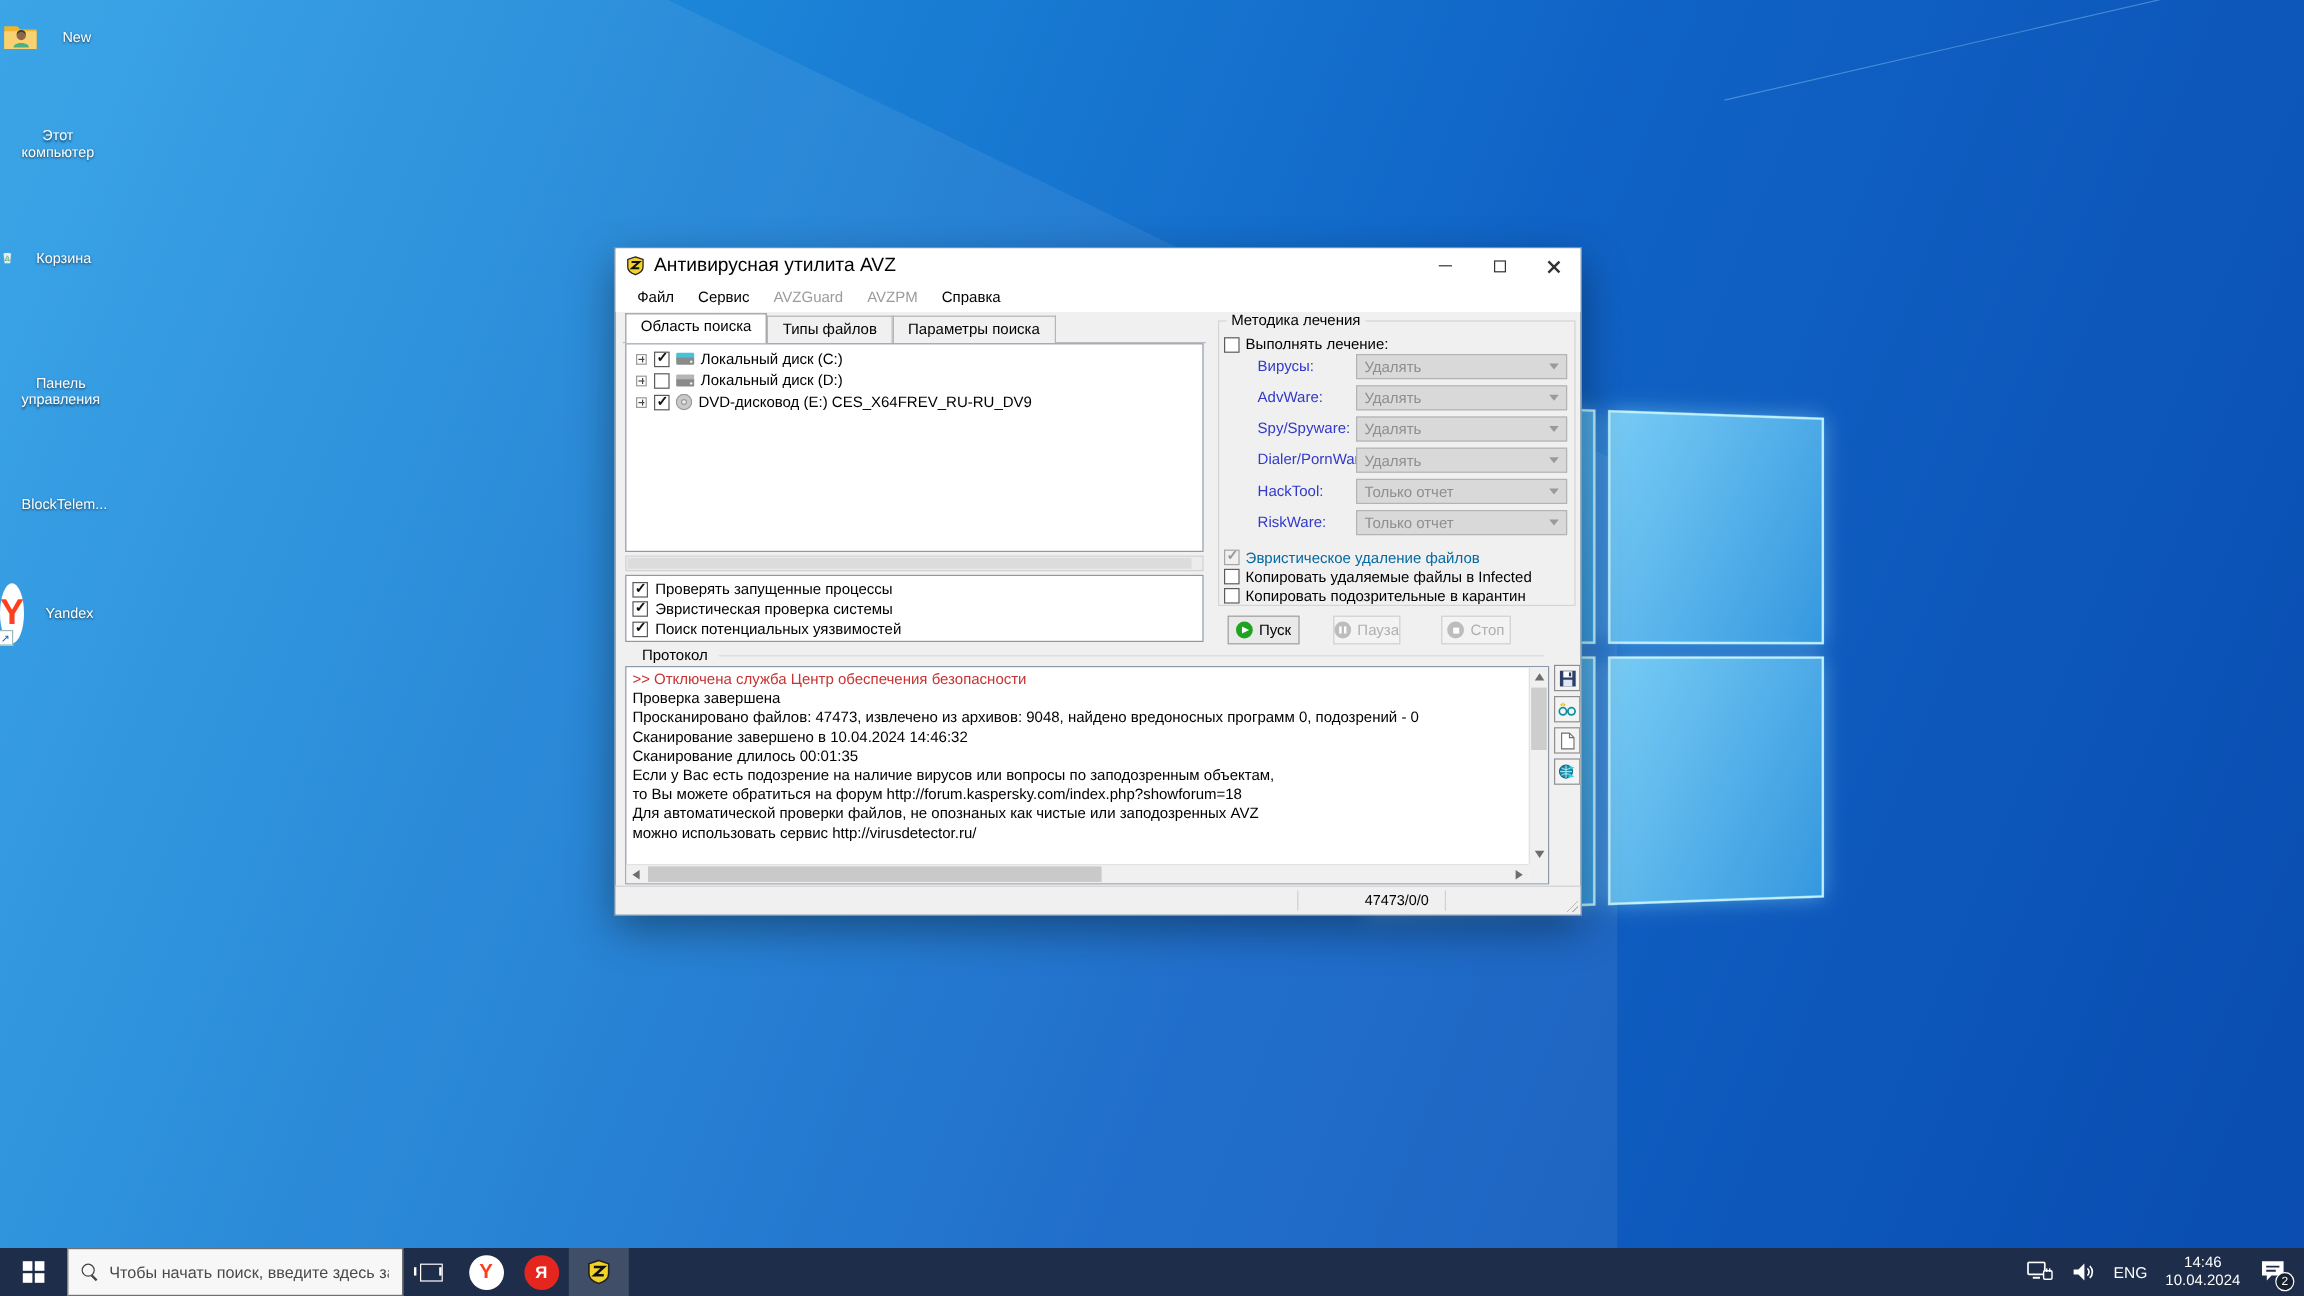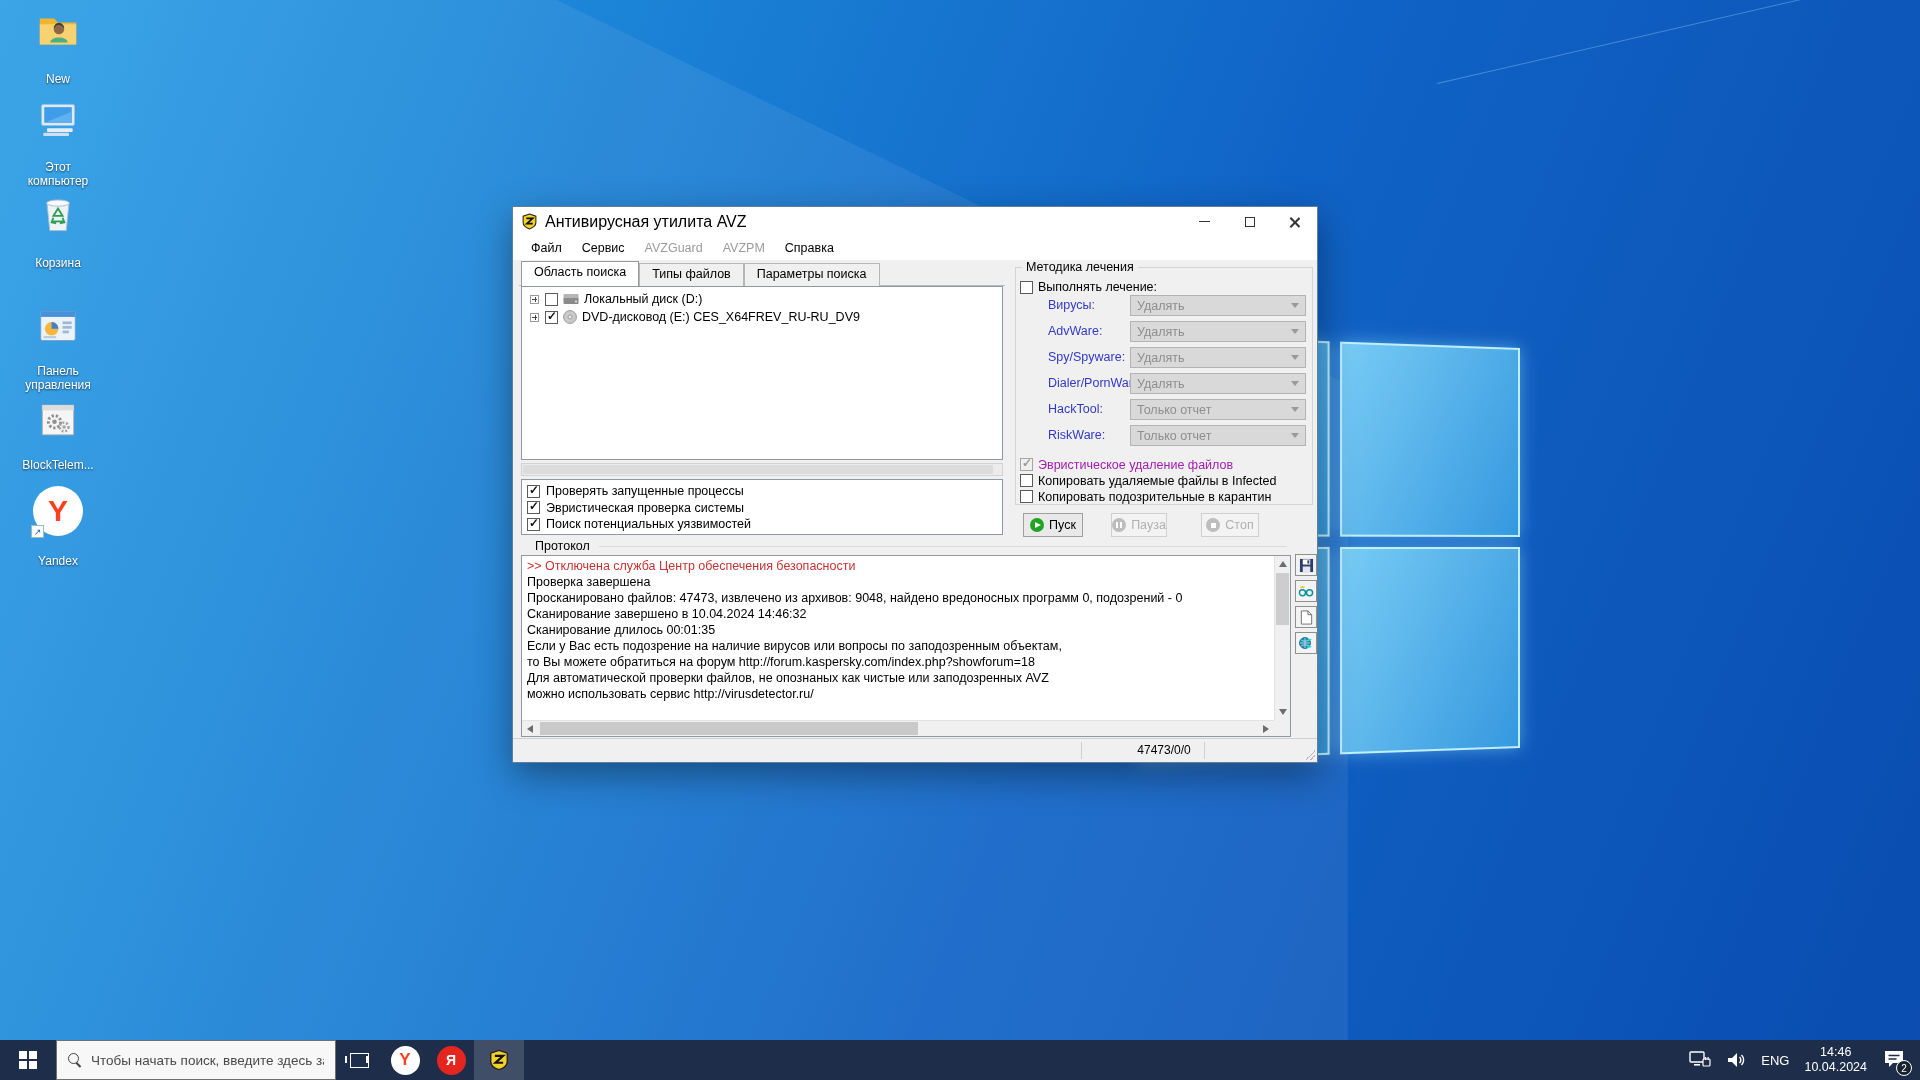--- a/index.html
+++ b/index.html
@@ -12,21 +12,21 @@
     background: rgba(255,255,255,0.07); }
   .crease { position:absolute; left:1430px; top:20px; width:560px; height:1px;
     background:rgba(170,225,255,0.35); transform:rotate(-13deg); }
   .winlogo { position:absolute; left:1152px; top:348px; width:368px; height:400px;
     transform: perspective(1300px) rotateY(13deg); transform-origin:100% 50%;
     display:grid; grid-template-columns:1fr 1fr; grid-template-rows:1fr 1.06fr; gap:10px; }
   .pane { background:linear-gradient(115deg, rgba(125,209,247,0.95), rgba(58,160,227,0.88));
     border:2px solid rgba(195,242,253,0.95); box-shadow:0 0 16px rgba(150,230,255,0.45); }
 
   
-  .dicon { position:absolute; left:20px; width:76px; display:flex; flex-direction:column; align-items:center; gap:18px; cursor:default; }
+  .dicon { position:absolute; left:0; width:76px; display:flex; flex-direction:row; align-items:center; gap:18px; cursor:default; }
   .dicon .lbl { color:#fff; font-size:12px; line-height:14px; text-align:center;
     text-shadow:0 1px 2px rgba(0,0,0,0.65); max-width:76px; }
   .ybadge { position:relative; width:50px; height:50px; background:#fff; border-radius:50%;
     display:flex; align-items:center; justify-content:center; }
   .yletter { font-size:30px; font-weight:bold; background:linear-gradient(120deg,#fc3f1d 55%,#ff4f9e);
     -webkit-background-clip:text; background-clip:text; color:transparent; }
   .shortcut { position:absolute; left:-2px; bottom:-2px; width:13px; height:13px; background:#fff;
     border:1px solid #9bb; display:flex; align-items:center; justify-content:center; font-size:9px; color:#1b62c8; }
 
   
@@ -75,21 +75,21 @@
 
   .grp { position:absolute; left:502px; top:60px; width:298px; height:238px; border:1px solid #d4d4d4; }
   .grp-title { position:absolute; top:-8px; left:6px; background:#f0f0f0; padding:0 4px; }
   .pcb { position:absolute; left:4px; top:12px; display:flex; align-items:center; gap:5px; }
   .trowt { position:absolute; left:6px; height:22px; display:flex; align-items:center; }
   .tlink { color:#3239c8; cursor:pointer;margin-left:26px; }
   .dd { position:absolute; left:114px; width:176px; height:21px; background:#d9d9d9; border:1px solid #b3b3b3;
     color:#8e8e8e; display:flex; align-items:center; padding:0 6px; }
   .dd .ar { margin-left:auto; width:0; height:0; border-left:4px solid transparent; border-right:4px solid transparent; border-top:5px solid #9a9a9a; }
   .xrow { position:absolute; left:4px; display:flex; align-items:center; gap:5px; height:15px; }
-  .xrow.dis { color:#a21caf; }
+  .xrow.dis { color:#0369a1; }
 
   .abtn { position:absolute; height:24px; border:1px solid #9f9f9f; background:#e9e9e9; display:flex; align-items:center; justify-content:center; gap:5px; }
   .abtn.dis { border-color:#cfcfcf; background:#f3f3f3; color:#b0b0b0; }
   .cico { width:14px; height:14px; border-radius:50%; position:relative; flex:none; }
   .cico.play { background:#1fa321; }
   .cico.play:after { content:""; position:absolute; left:5px; top:3.5px; border-left:6px solid #fff; border-top:3.5px solid transparent; border-bottom:3.5px solid transparent; }
   .cico.gray { background:#bdbdbd; }
   .cico.pause:after { content:""; position:absolute; left:4px; top:4px; width:2px; height:6px; background:#fff; box-shadow:4px 0 #fff; }
   .cico.stop:after { content:""; position:absolute; left:4.5px; top:4.5px; width:5px; height:5px; background:#fff; }
 
@@ -260,20 +260,30 @@
     <div class="tabline"></div>
     <div class="tabs">
       <div class="tab active">Область поиска</div>
       <div class="tab">Типы файлов</div>
       <div class="tab">Параметры поиска</div>
     </div>
 
     <div class="box tree">
       <div class="trow">
         <span class="expander"></span>
+        <span class="cb checked"></span>
+        <svg class="tico-drive" width="16" height="12" viewBox="0 0 16 12">
+          <rect x="0.5" y="1" width="15" height="6" rx="1" fill="#49c2d8"></rect>
+          <rect x="0.5" y="5" width="15" height="6" rx="1" fill="#8b8b8b"></rect>
+          <circle cx="13" cy="8.5" r="1" fill="#dfffdf"></circle>
+        </svg>
+        <span class="tlabel">Локальный диск (C:)</span>
+      </div>
+      <div class="trow">
+        <span class="expander"></span>
         <span class="cb"></span>
         <svg class="tico-drive" width="16" height="12" viewBox="0 0 16 12">
           <rect x="0.5" y="1" width="15" height="6" rx="1" fill="#b5b5b5"></rect>
           <rect x="0.5" y="5" width="15" height="6" rx="1" fill="#8b8b8b"></rect>
           <circle cx="13" cy="8.5" r="1" fill="#dfffdf"></circle>
         </svg>
         <span class="tlabel">Локальный диск (D:)</span>
       </div>
       <div class="trow">
         <span class="expander"></span>

